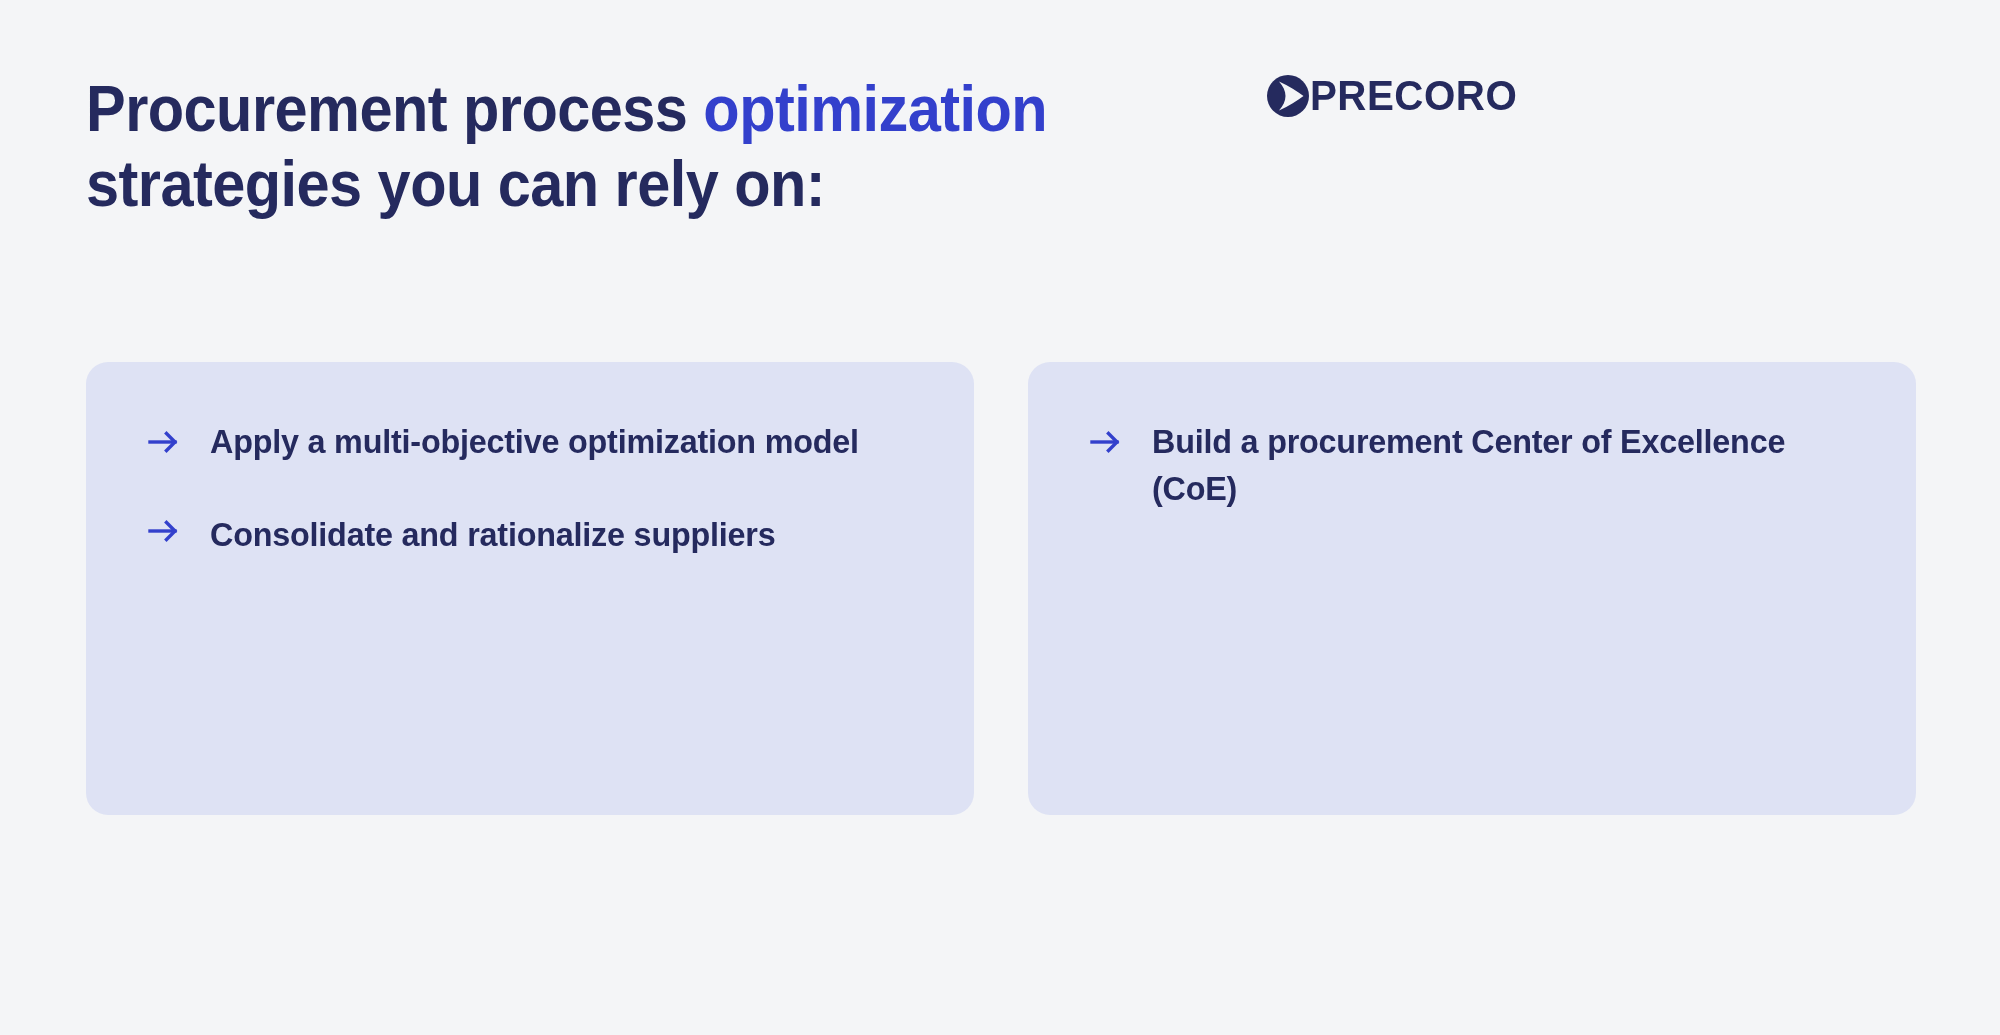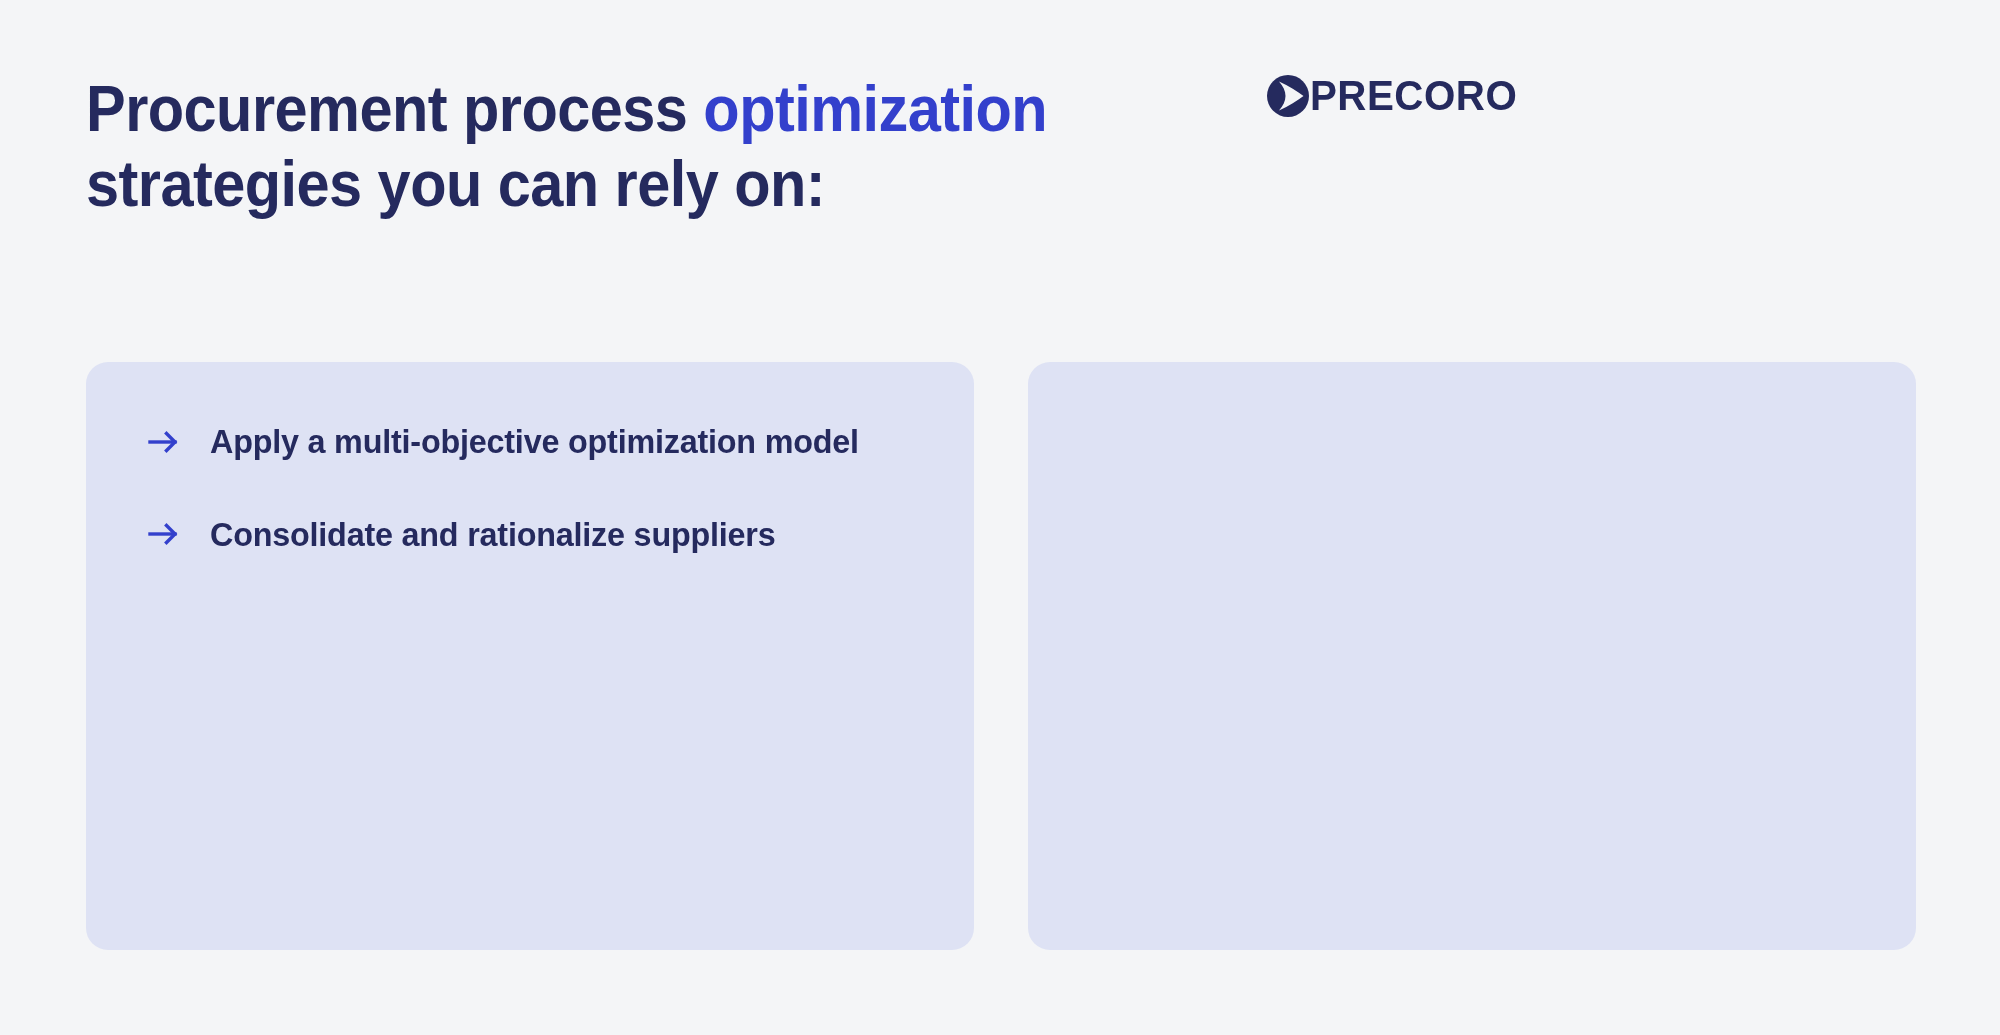--- a/index.html
+++ b/index.html
@@ -71,21 +71,21 @@
     transform: scaleX(0.96);
     transform-origin: left center;
   }
 
   
   .cards {
     position: absolute;
     left: 86px;
     top: 362px;
     width: 1830px;
-    height: 588px;
+    height: 453px;
     display: flex;
     gap: 54px;
   }
   .card {
     flex: 1 1 0;
     background: #dee2f4;
     border-radius: 22px;
     padding: 56px 40px 40px 60px;
     box-sizing: border-box;
   }
@@ -98,21 +98,20 @@
   .bullet {
     display: flex;
     align-items: flex-start;
     gap: 28px;
     margin-bottom: 46px;
   }
   .bullet:last-child {
     margin-bottom: 0;
   }
   .bullet.center-arrow {
-    align-items: center;
   }
   .bullet-arrow {
     flex: 0 0 36px;
     width: 36px;
     height: 40px;
     display: block;
     margin-top: 4px;
   }
   .bullet.center-arrow .bullet-arrow {
     margin-top: 0;
@@ -169,18 +168,25 @@
         </svg>
         <div class="bullet-text">Consolidate and rationalize suppliers</div>
       </li>
 
     </ul>
   </div>
 
   <div class="card">
     <ul class="bullet-list">
 
+      <li class="bullet">
+        <svg class="bullet-arrow" viewBox="0 0 36 36">
+          <path d="M4 18 H29" stroke="#3340cc" stroke-width="3.4" stroke-linecap="square" fill="none"></path>
+          <path d="M20.5 9.5 L29 18 L20.5 26.5" stroke="#3340cc" stroke-width="3.4" stroke-linecap="square" stroke-linejoin="miter" fill="none"></path>
+        </svg>
+        <div class="bullet-text">Build a procurement Center of Excellence (CoE)</div>
+      </li>
 
 
     </ul>
   </div>
 
 </div>
 
 </body></html>

